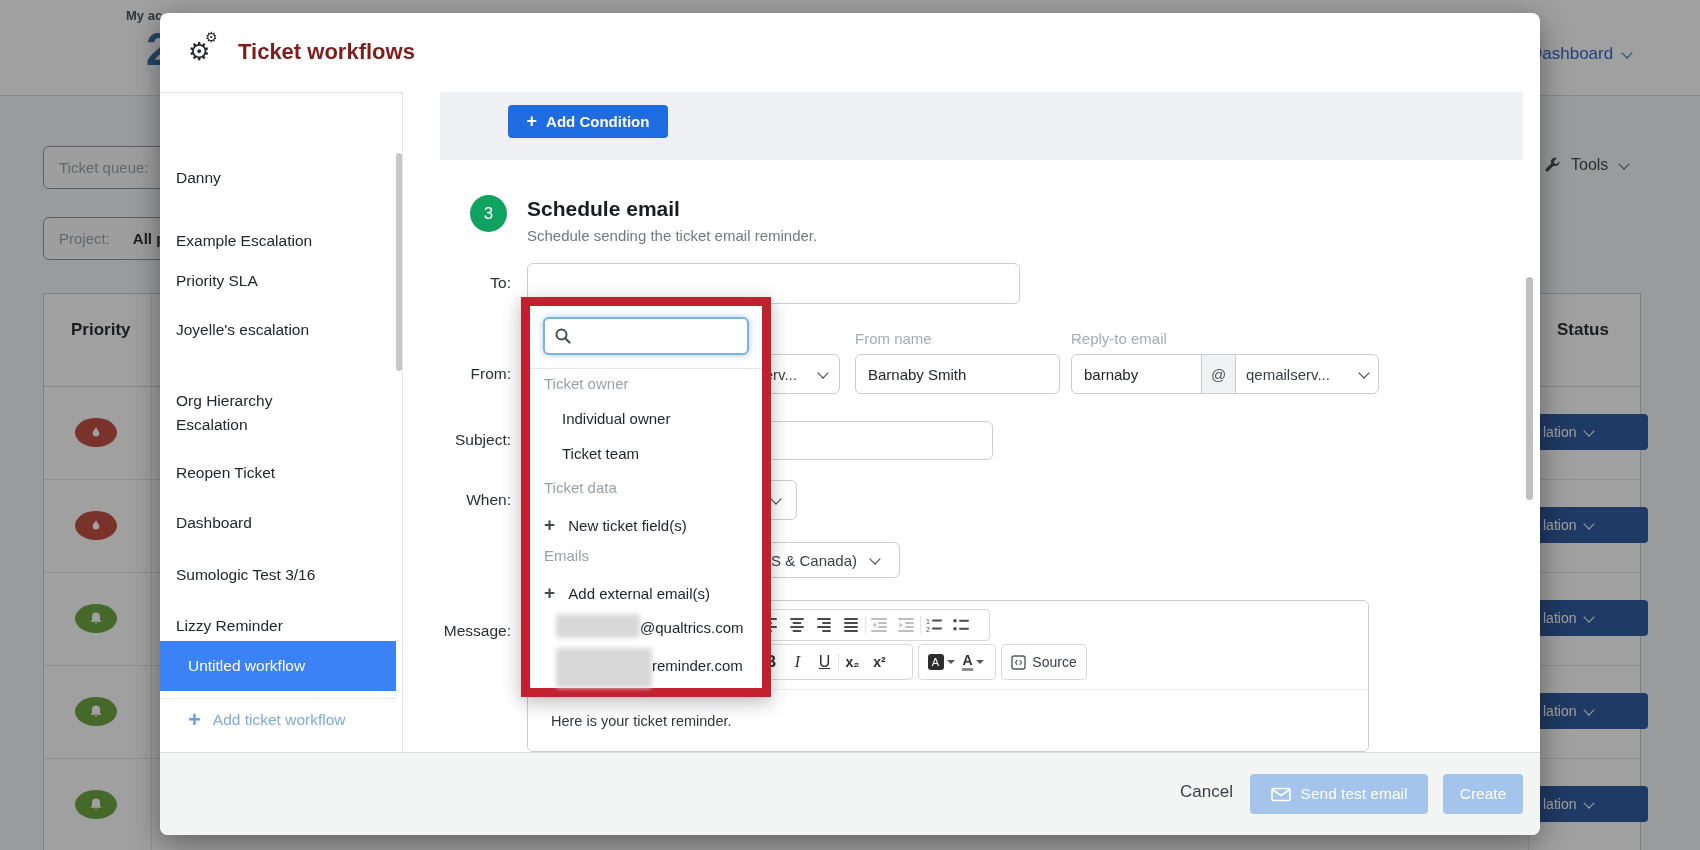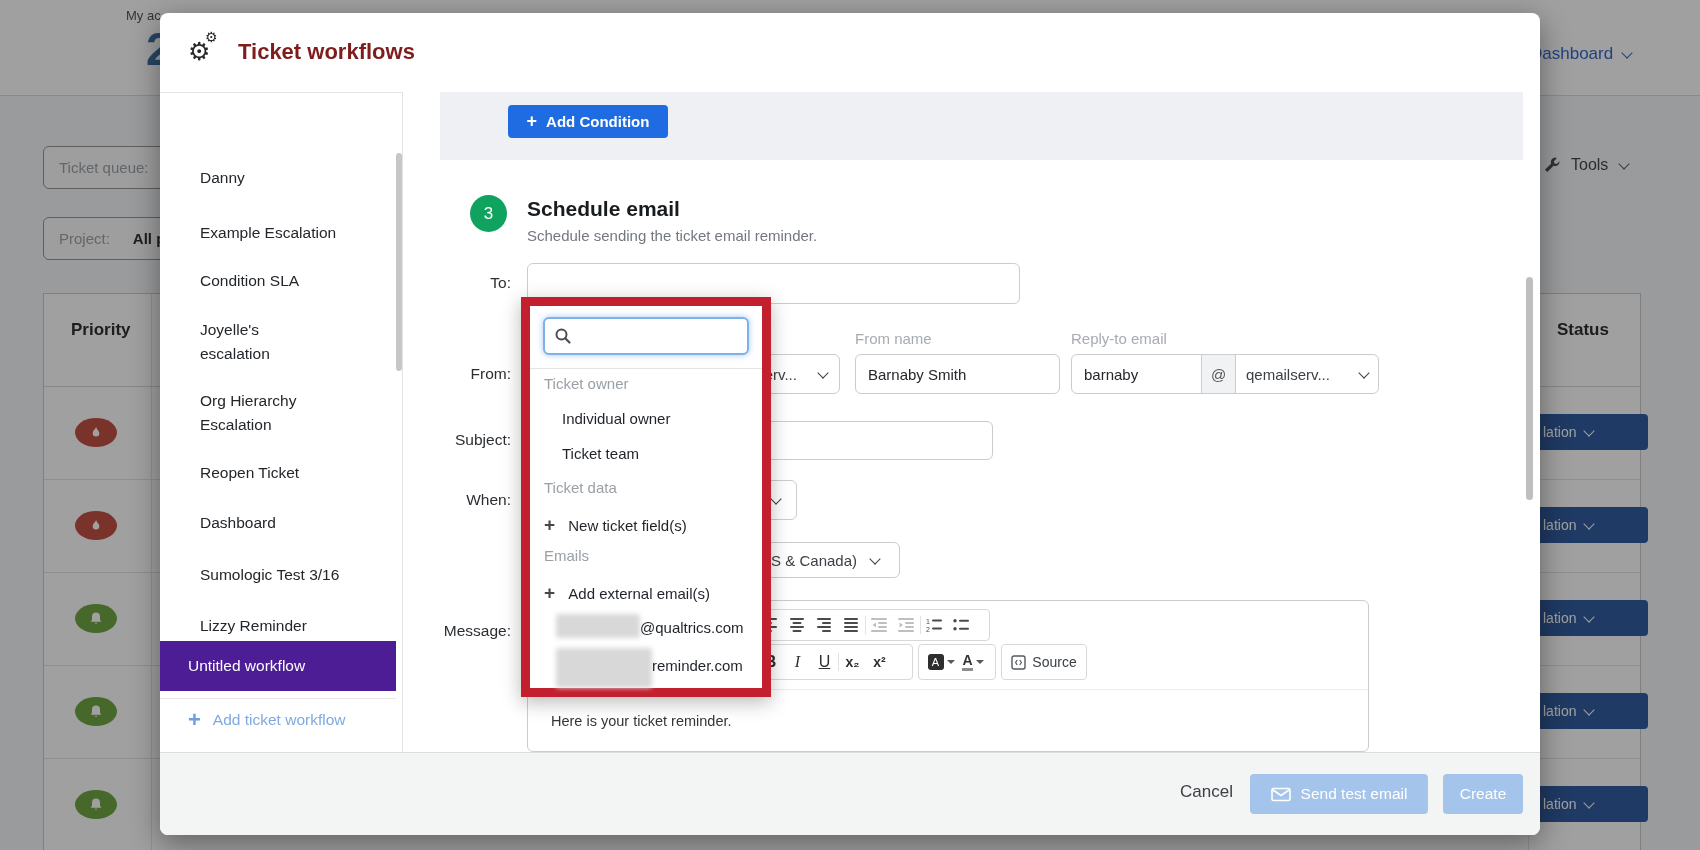--- a/index.html
+++ b/index.html
@@ -25,22 +25,22 @@
   .statusbtn{position:absolute;left:1491px;top:28px;width:105px;height:36px;background:#29569b;border-radius:4px;
              color:#fff;font-size:14px;display:flex;align-items:center;padding-left:8px;}
   
   #overlay{position:absolute;inset:0;background:rgba(18,18,18,.40);z-index:5;}
   
   #modal{position:absolute;left:160px;top:13px;width:1380px;height:822px;background:#fff;border-radius:8px;
          box-shadow:0 8px 30px rgba(0,0,0,.4);z-index:10;}
   .mtitle{font-size:22px;font-weight:600;color:#7f1d1d;}
   #sidebar{position:absolute;left:0;top:79px;width:243px;height:660px;background:#fff;
            border-top:1px solid #e3e3e3;border-right:1px solid #e3e3e3;box-sizing:border-box;}
-  .sitem{position:absolute;left:0;width:230px;padding-left:40px;box-sizing:border-box;font-size:15.5px;color:#23272b;line-height:24px;cursor:pointer;}
-  .sitem-sel{position:absolute;left:0;top:548px;width:236px;height:50px;background:#4c1d95;color:#fff;
+  .sitem{position:absolute;left:0;width:230px;padding-left:16px;box-sizing:border-box;font-size:15.5px;color:#23272b;line-height:24px;cursor:pointer;}
+  .sitem-sel{position:absolute;left:0;top:548px;width:236px;height:50px;background:#3b82f6;color:#fff;
              font-size:15.5px;display:flex;align-items:center;padding-left:28px;box-sizing:border-box;}
   .sthumb{position:absolute;left:236px;top:60px;width:6px;height:218px;background:#c7c7c7;border-radius:3px;}
   .ssep{position:absolute;left:0;top:605px;width:236px;height:1px;background:#e6e6e6;}
   .addwf{position:absolute;left:28px;top:618px;display:flex;align-items:center;font-size:15.5px;color:#7fa9df;cursor:pointer;}
   .addwf .pl{font-size:22px;font-weight:bold;color:#6f9fe0;margin-right:12px;line-height:18px;}
   .band{position:absolute;left:280px;top:79px;width:1083px;height:68px;background:#eef0f4;}
   .bluebtn{background:#1f6ce2;color:#fff;border:none;border-radius:4px;font-size:15px;font-weight:600;
            display:flex;align-items:center;justify-content:center;cursor:pointer;font-family:inherit;}
   .stepnum{position:absolute;left:310px;top:182px;width:37px;height:37px;border-radius:50%;background:#10a35f;
            color:#fff;font-size:17px;display:flex;align-items:center;justify-content:center;}
@@ -78,21 +78,21 @@
   .gear .g1{position:absolute;left:0;top:2px;font-size:25px;}
   .gear .g2{position:absolute;left:17px;top:-6px;font-size:14px;}
 </style>
 </head>
 <body>
 
 <div id="stage">
 
   <div id="bg">
     <div class="topbar">
-      <div class="abs" style="left:126px;top:8px;font-size:13px;color:#4a4f55;">My ac</div>
+      <div class="abs" style="left:126px;top:8px;font-size:13px;color:#4a4f55;font-weight:bold;">My ac</div>
       <div class="abs" style="left:146px;top:22px;font-size:46px;font-weight:bold;color:#38699f;">2</div>
       <div class="abs bluelink" style="left:1530px;top:44px;display:flex;align-items:center;">
         <span>Dashboard</span>
         <span class="chv" style="margin-left:10px;margin-top:-3px;"></span>
       </div>
     </div>
 
     <div class="pagebody">
       <div class="abs" style="left:1543px;top:60px;display:flex;align-items:center;color:#3a3f45;font-size:16px;">
         <svg width="18" height="18" viewBox="0 0 18 18">
@@ -187,22 +187,22 @@
     <div class="abs" style="left:28px;top:22px;display:flex;align-items:center;">
       <span class="gear">
           <span class="g1">⚙</span>
           <span class="g2">⚙</span>
         </span>
       <span class="mtitle" style="margin-left:12px;">Ticket workflows</span>
     </div>
 
     <div id="sidebar">
       <div class="sitem" style="top:73px;">Danny</div>
-      <div class="sitem" style="top:128px;">Example Escalation</div>
-      <div class="sitem" style="top:176px;">Condition SLA</div>
+      <div class="sitem" style="top:136px;">Example Escalation</div>
+      <div class="sitem" style="top:176px;">Priority SLA</div>
       <div class="sitem" style="top:225px;width:170px;">Joyelle's escalation</div>
       <div class="sitem" style="top:296px;width:180px;">Org Hierarchy Escalation</div>
       <div class="sitem" style="top:368px;">Reopen Ticket</div>
       <div class="sitem" style="top:418px;">Dashboard</div>
       <div class="sitem" style="top:470px;">Sumologic Test 3/16</div>
       <div class="sitem" style="top:521px;">Lizzy Reminder</div>
       <div class="sitem" style="top:573px;">Escalation</div>
       <div class="sitem-sel">Untitled workflow</div>
       <div class="sthumb"></div>
       <div class="ssep"></div>

